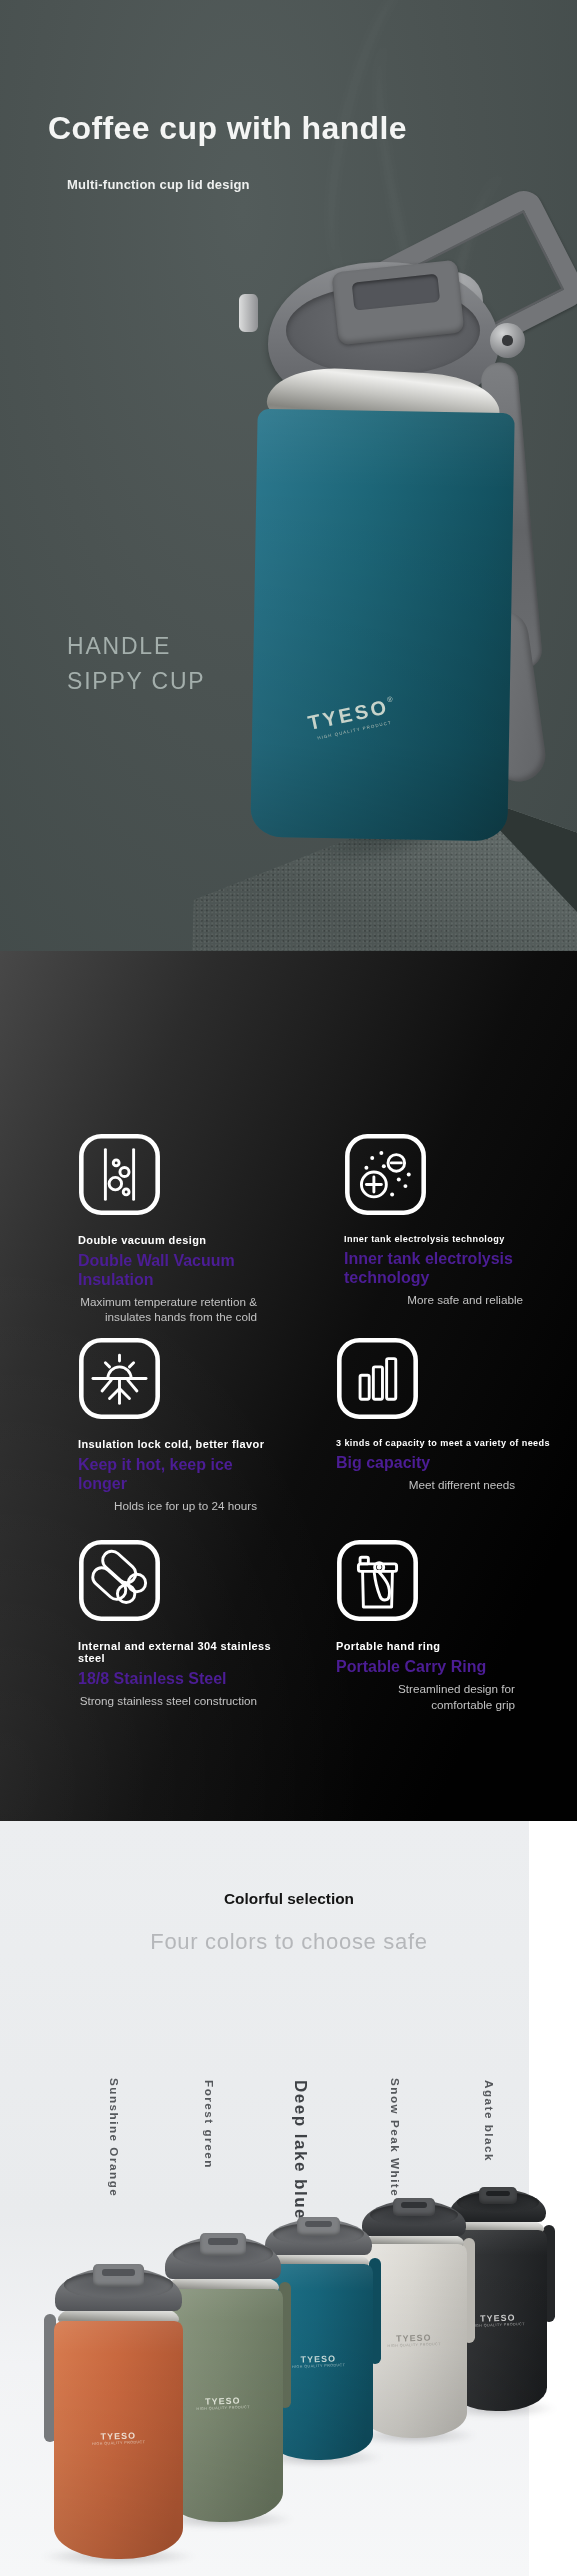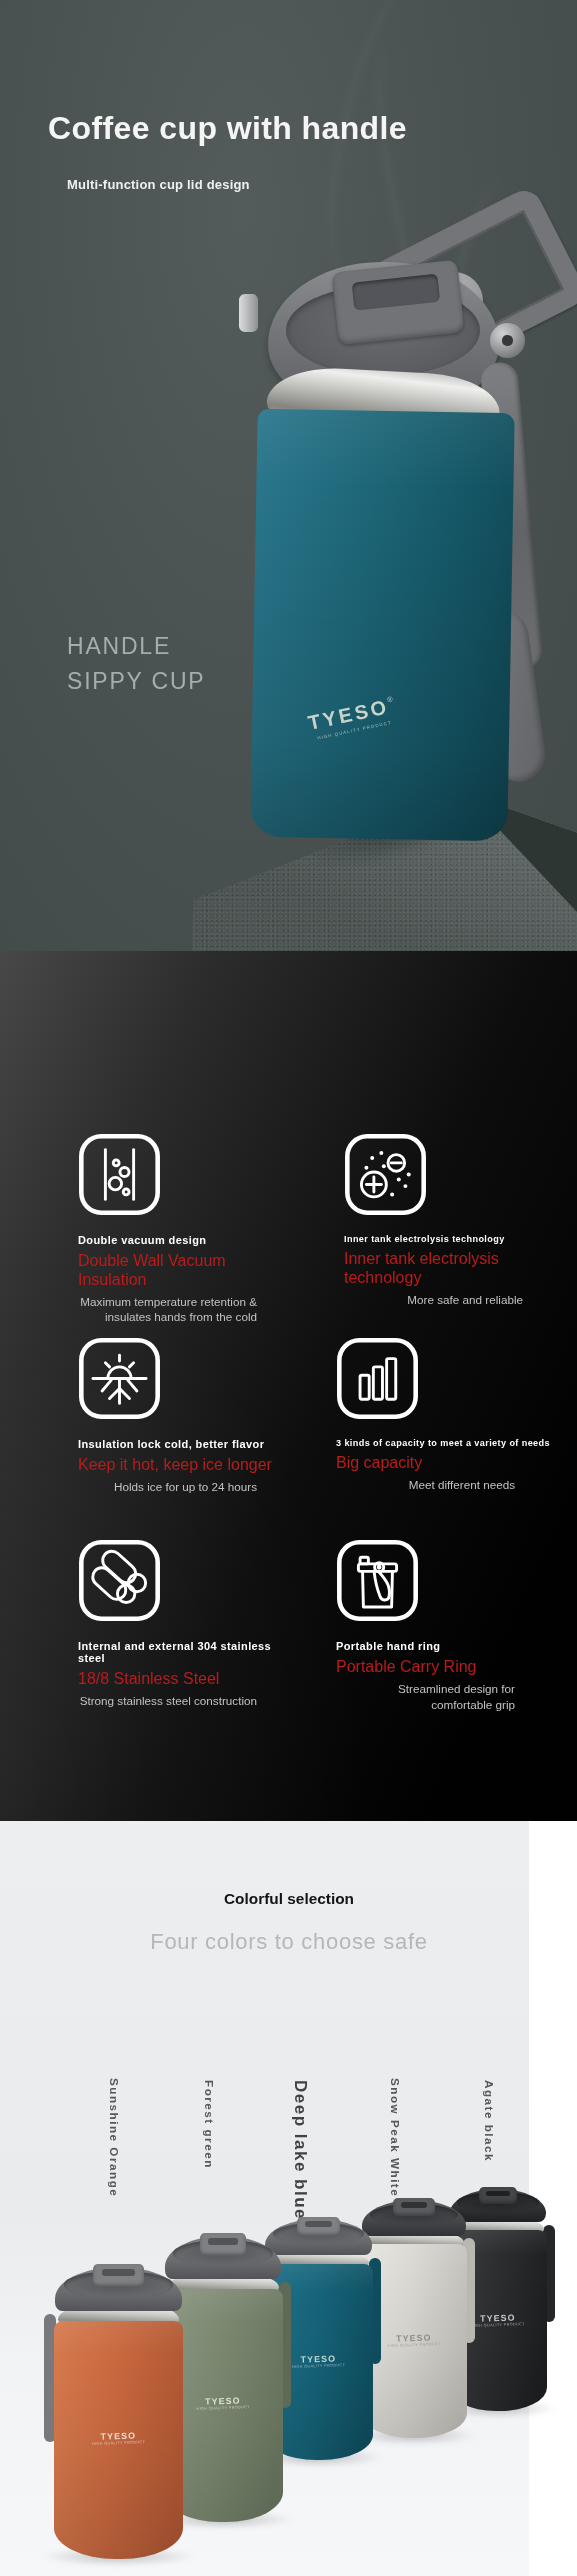--- a/index.html
+++ b/index.html
@@ -92,21 +92,21 @@
         background:linear-gradient(115deg,#484848 0%,#2c2c2c 22%,#0d0d0d 55%,#010101 85%),#000;}
   .features::after{content:"";position:absolute;inset:0;
         background:radial-gradient(ellipse at 0% 95%, rgba(255,255,255,.05), transparent 45%);}
   .feat-header{position:absolute;left:78px;top:1038px;font-size:18.3px;font-weight:bold;
         color:#fff;letter-spacing:0.2px;z-index:2;}
   .feat{position:absolute;width:219px;z-index:2;}
   .feat .icon-box{width:83px;height:83px;color:#fff;}
   .feat .icon-box svg{width:83px;height:83px;display:block;}
   .feat-label{margin-top:17.5px;font-size:11px;font-weight:bold;color:#fff;letter-spacing:0.4px;}
   .feat-label.small{font-size:9.1px;}
-  .feat-title{margin-top:6.6px;font-size:16px;font-weight:normal;color:#b91c1c;line-height:1.18;
+  .feat-title{margin-top:6.6px;font-size:16px;font-weight:bold;color:#4c1d95;line-height:1.18;
         max-width:197px;}
   .feat-desc{margin-top:4.4px;font-size:11.7px;color:#c2c2c2;line-height:1.3;max-width:179px;text-align:right;}
   #f1{left:78px;top:1133px;} #f2{left:336px;top:1133px;margin-left:8px;}
   #f3{left:78px;top:1337px;} #f4{left:336px;top:1337px;}
   #f5{left:78px;top:1539px;} #f6{left:336px;top:1539px;}
 
   
   .colorful{position:absolute;left:0;top:1821px;width:529px;height:755px;
         background:linear-gradient(180deg,#eceef0 0%,#e9ebed 52%,#f2f3f5 72%,#f6f7f8 100%);}
   .cf-title{position:absolute;left:0;top:69px;width:578px;text-align:center;

